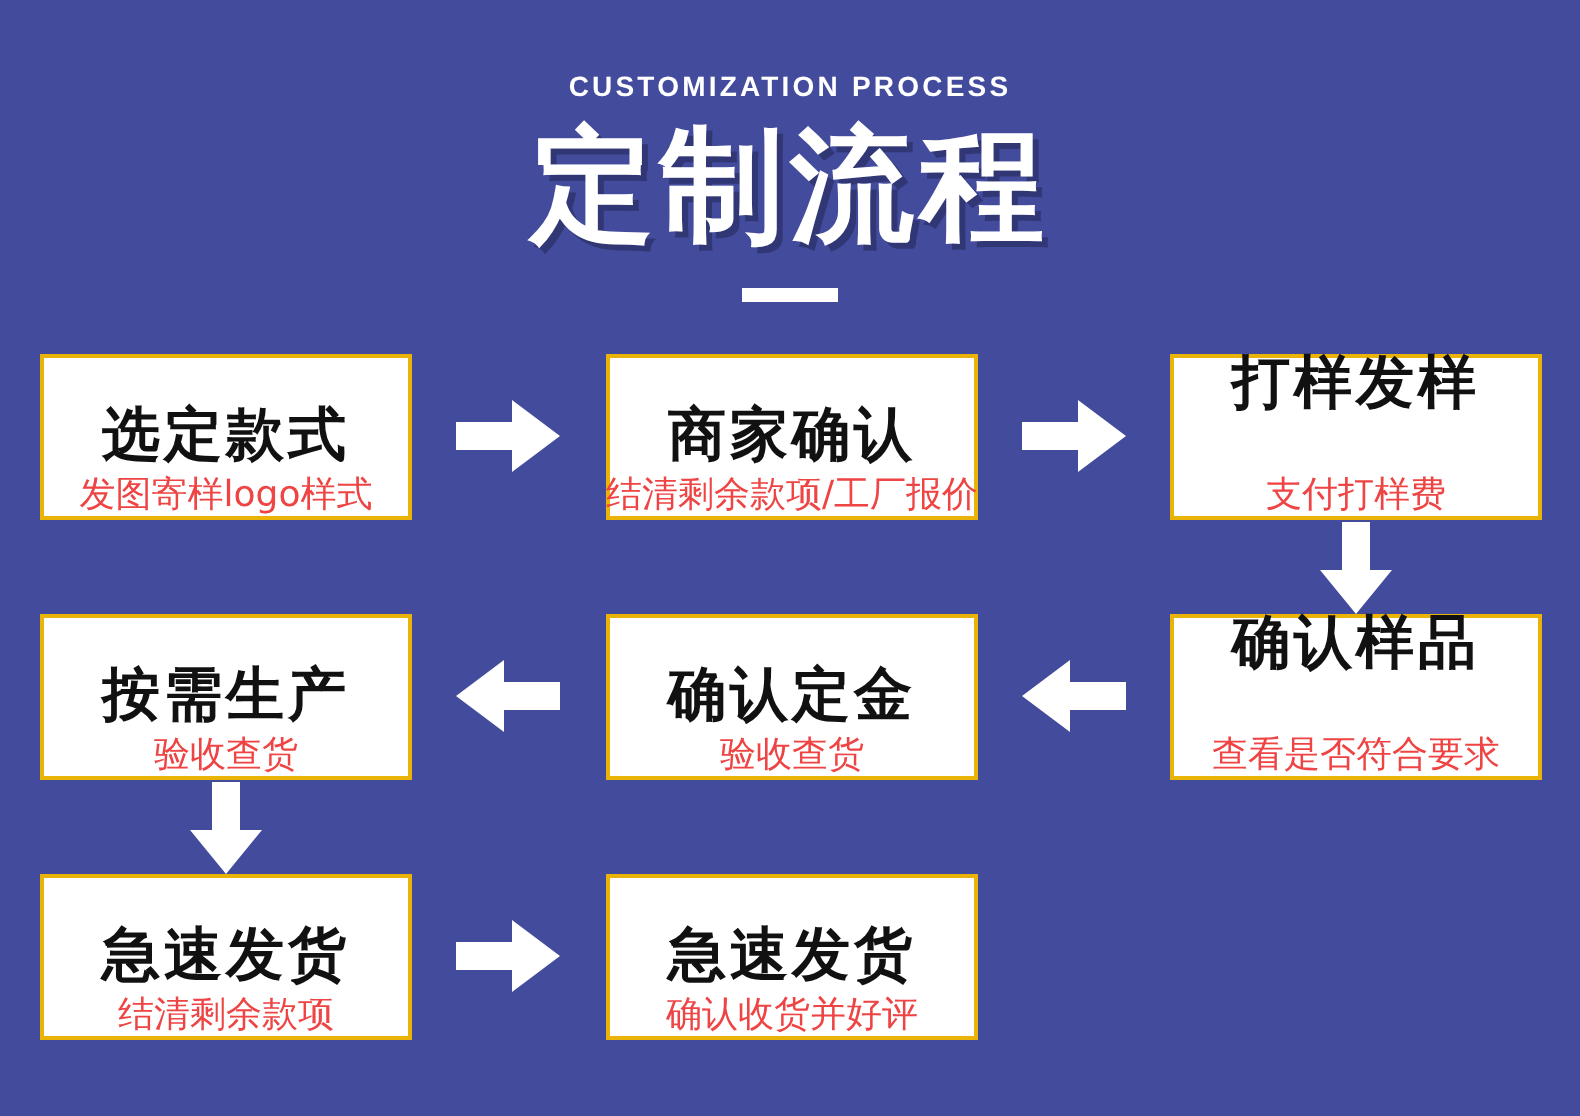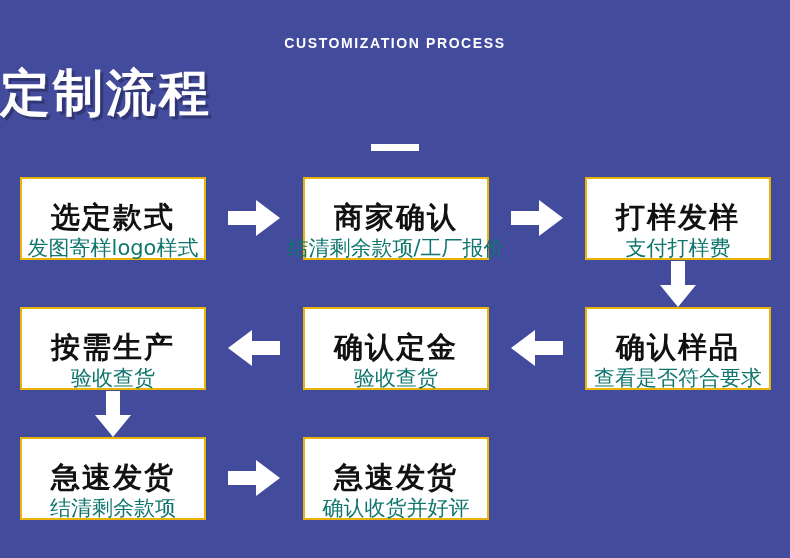--- a/index.html
+++ b/index.html
@@ -31,22 +31,23 @@
     font-size: 14px;
     font-weight: bold;
     letter-spacing: 1.6px;
     font-family: "Liberation Sans", sans-serif;
   }
   .hdr-title {
     position: absolute;
     left: 0;
     top: 56px;
     width: 790px;
+    text-align: center;
     color: #ffffff;
-    font-size: 50px;
+    font-size: 62px;
     font-weight: bold;
     letter-spacing: 3px;
     line-height: 74px;
     font-family: "DejaVu Sans", "Liberation Sans", sans-serif;
     text-shadow: 3px 3px 0 rgba(34,40,85,0.55);
   }
   .hdr-rule {
     position: absolute;
     left: 371px;
     top: 144px;
@@ -69,32 +70,32 @@
   .box .b-title {
     color: #111111;
     font-size: 29px;
     font-weight: bold;
     letter-spacing: 2px;
     line-height: 34px;
     font-family: "DejaVu Sans", "Liberation Sans", sans-serif;
     white-space: nowrap;
   }
   .box .b-sub {
-    color: #0f766e;
-    font-size: 21px;
+    color: #ef4444;
+    font-size: 18px;
     line-height: 20px;
     margin-top: 4px;
     font-family: "DejaVu Sans", "Liberation Sans", sans-serif;
     white-space: nowrap;
   }
 
   
   .col-a { left: 20px;  width: 186px; }
   .col-b { left: 303px; width: 186px; }
-  .col-c { left: 585px; width: 186px; }
+  .col-c { left: 585px; width: 186px; gap: 26px; }
   .row-1 { top: 177px; height: 83px; }
   .row-2 { top: 307px; height: 83px; }
   .row-3 { top: 437px; height: 83px; }
 
   
   .arrow {
     position: absolute;
   }
   .arrow svg { display: block; }
 </style>

